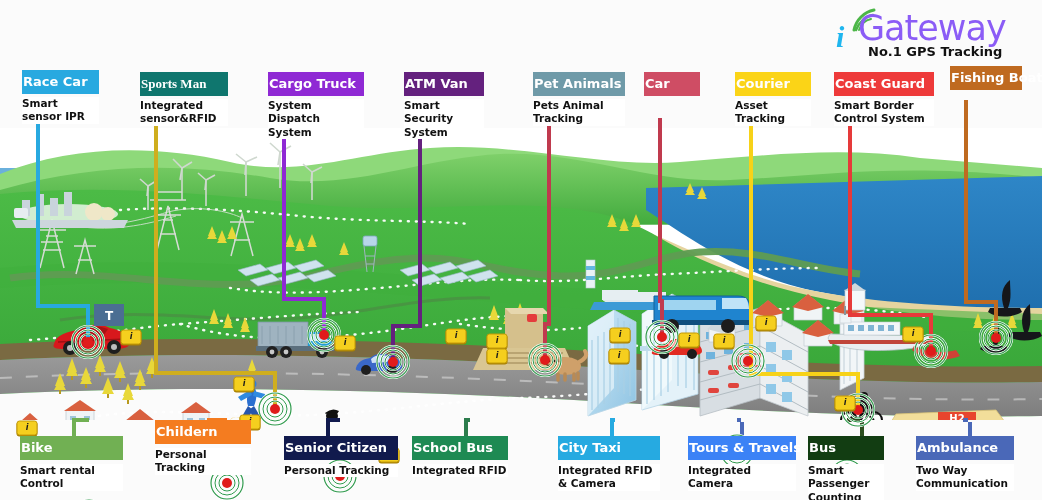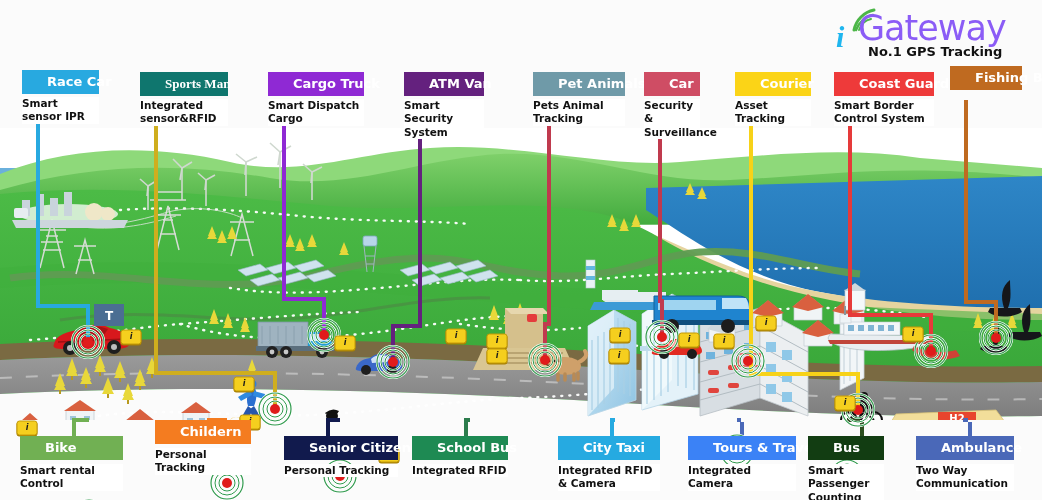--- a/index.html
+++ b/index.html
@@ -16,21 +16,21 @@
            color:#1fb6ef;font-family:"Liberation Serif",serif;font-weight:bold;}
   #logo .gw{position:absolute;left:30px;top:2px;font-size:35px;color:#8b5cf6;
             font-family:"DejaVu Sans",sans-serif;letter-spacing:-1px;}
   #logo .sub{position:absolute;left:40px;top:38px;font-size:13px;font-weight:bold;
              color:#111;font-family:"DejaVu Sans",sans-serif;}
   #logo .wave{position:absolute;left:22px;top:2px;}
 
   
   .chip{position:absolute;box-sizing:border-box;}
   .chip .box{display:block;color:#fff;font-weight:bold;font-size:13px;
-             padding:4px 25px;white-space:nowrap;text-align:left;line-height:1.25;
+             padding:4px 1px;white-space:nowrap;text-align:left;line-height:1.25;
              font-family:"DejaVu Sans",sans-serif;}
   .chip .box.two{text-align:center;}
   .chip .sub{display:block;margin-top:3px;font-size:10.5px;font-weight:bold;
              color:#111;line-height:1.25;font-family:"DejaVu Sans",sans-serif;
              background:#fff;}
   .chip.bottom .sub{margin-top:4px;}
 
   
   .lead{position:absolute;}
 
@@ -1027,33 +1027,32 @@
       <div class="chip" style="left: 22px; top: 70px; width: 77px;">
         <span class="box" style="background: rgb(40, 169, 224);">Race Car</span>
         <span class="sub">Smart sensor IPR</span>
       </div>
       <div class="chip" style="left: 140px; top: 72px; width: 88px;">
         <span class="box" style="background: #0f766e; font-family: Liberation Serif, serif;">Sports Man</span>
         <span class="sub">Integrated sensor&amp;RFID</span>
       </div>
       <div class="chip" style="left: 268px; top: 72px; width: 96px;">
         <span class="box" style="background: rgb(143, 41, 212);">Cargo Truck</span>
-        <span class="sub">Smart Dispatch Cargo</span>
+        <span class="sub">System Dispatch System</span>
       </div>
       <div class="chip" style="left: 404px; top: 72px; width: 80px;">
         <span class="box" style="background: rgb(100, 33, 126);">ATM Van</span>
         <span class="sub">Smart Security System</span>
       </div>
       <div class="chip" style="left: 533px; top: 72px; width: 92px;">
         <span class="box" style="background: rgb(111, 154, 168);">Pet Animals</span>
         <span class="sub">Pets Animal Tracking</span>
       </div>
       <div class="chip" style="left: 644px; top: 72px; width: 56px;">
         <span class="box" style="background: rgb(207, 77, 100);">Car</span>
-        <span class="sub">Security &amp; Surveillance</span>
       </div>
       <div class="chip" style="left: 735px; top: 72px; width: 76px;">
         <span class="box" style="background: rgb(251, 212, 23);">Courier</span>
         <span class="sub">Asset Tracking</span>
       </div>
       <div class="chip" style="left: 834px; top: 72px; width: 100px;">
         <span class="box" style="background: rgb(238, 58, 58);">Coast Guard</span>
         <span class="sub">Smart Border Control System</span>
       </div>
       <div class="chip" style="left: 950px; top: 66px; width: 72px;">

